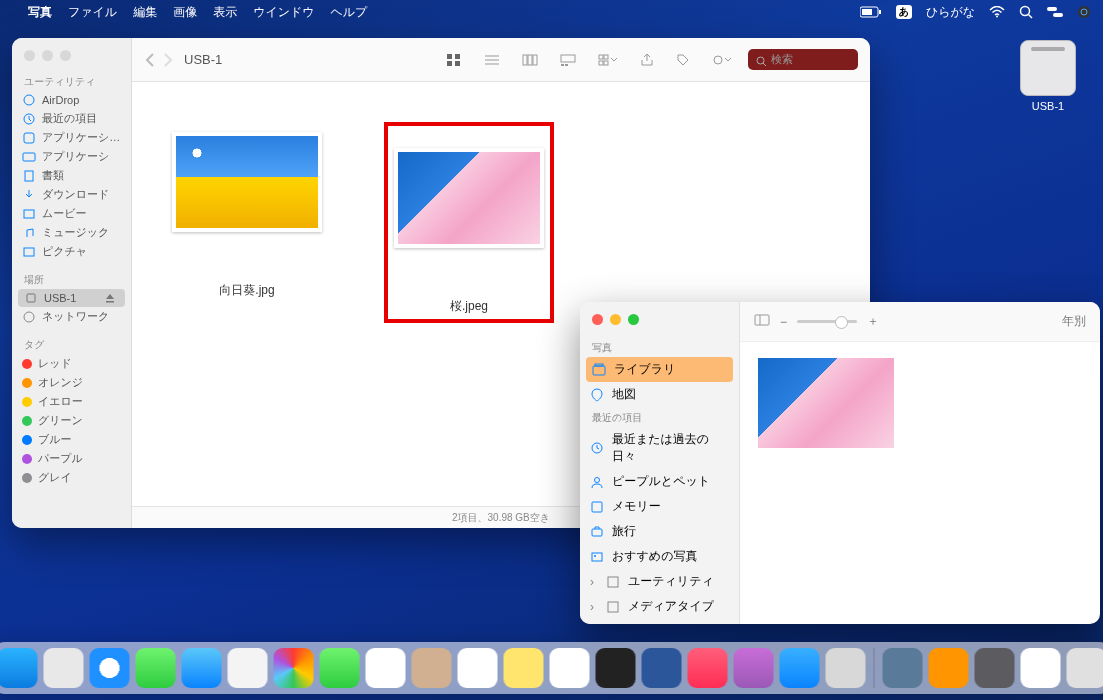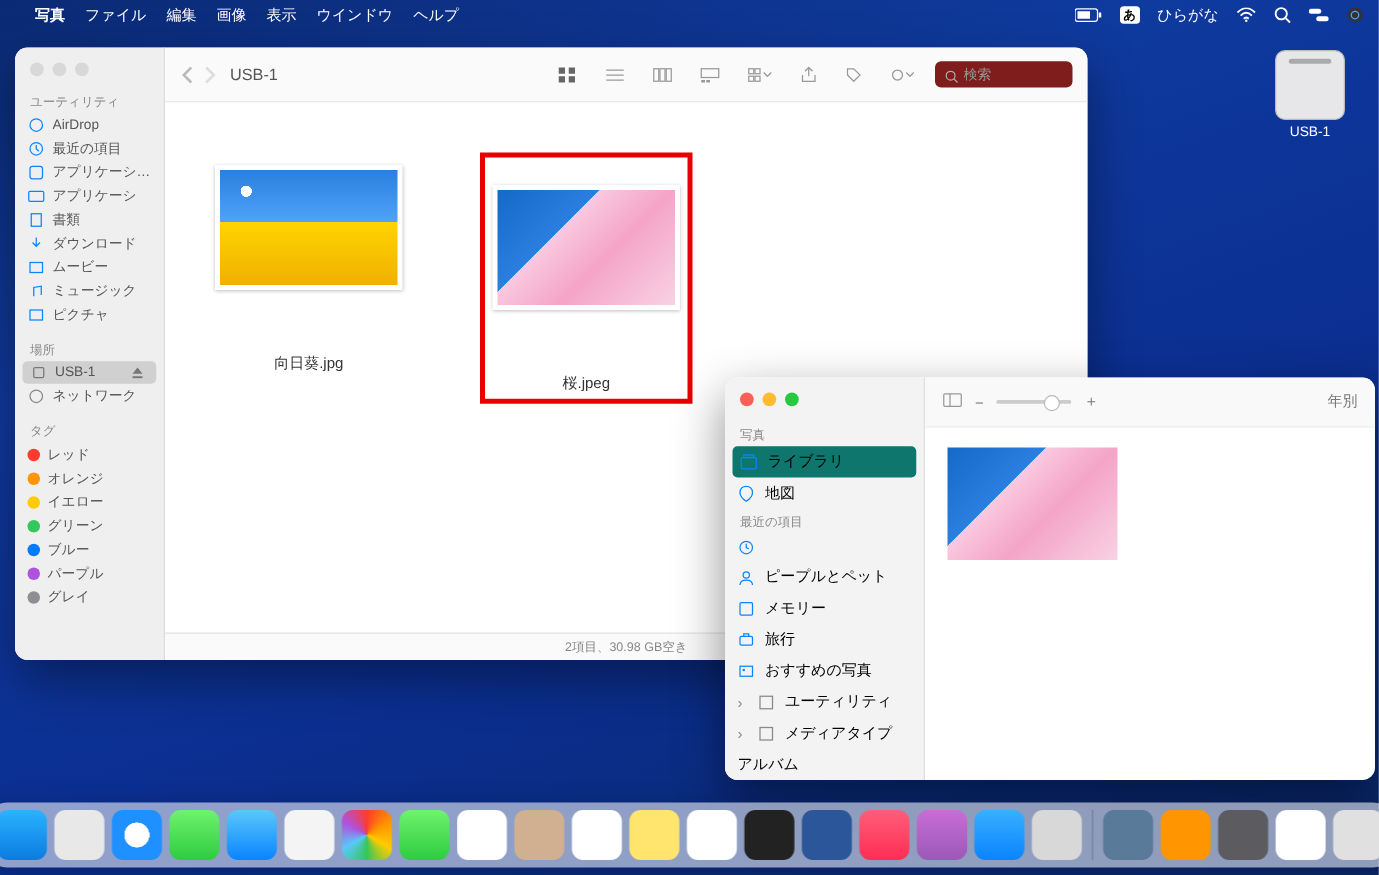--- a/index.html
+++ b/index.html
@@ -49,21 +49,21 @@
 .finder .status { grid-column: 2; background: #fafafa; border-top: 1px solid #e4e4e4; font-size: 10px; color: #888; display: flex; align-items: center; justify-content: center; }
 
 
 .photos { position: absolute; top: 302px; left: 580px; width: 520px; height: 322px; background: #fff; border-radius: 10px; box-shadow: 0 15px 40px rgba(0,0,0,.45); display: grid; grid-template-columns: 160px 1fr; grid-template-rows: 40px 1fr; overflow: hidden; }
 .photos .psidebar { grid-row: 1 / span 2; background: #f3f3f3; border-right: 1px solid #e0e0e0; font-size: 12px; overflow-y: hidden; }
 .photos .ptraffic { display: flex; gap: 7px; padding: 12px 12px; }
 .photos .ptraffic span:nth-child(1){ background:#ff5f57; } .photos .ptraffic span:nth-child(2){ background:#febc2e; } .photos .ptraffic span:nth-child(3){ background:#28c840; }
 .photos .ptraffic span { width: 11px; height: 11px; border-radius: 50%; }
 .photos .psec-head { padding: 4px 12px 2px; font-size: 10px; color: #888; }
 .photos .pitem { display: flex; align-items: center; gap: 8px; padding: 4px 10px; }
-.photos .pitem.selected { background: #0f766e; border-radius: 4px; margin: 0 6px; padding: 4px 6px; }
+.photos .pitem.selected { background: #fdba74; border-radius: 4px; margin: 0 6px; padding: 4px 6px; }
 .photos .pitem .chev { width: 8px; color: #888; }
 .photos .pitem svg.ico { width: 14px; flex: 0 0 14px; }
 .photos .ptoolbar { grid-column: 2; display: flex; align-items: center; padding: 0 14px; gap: 10px; background: #f9f9f9; border-bottom: 1px solid #eee; font-size: 12px; color: #777; }
 .photos .ptoolbar .psp { flex: 1; }
 .photos .pcontent { grid-column: 2; padding: 16px 18px; }
 .photos .pcontent h2 { font-size: 18px; font-weight: 700; margin-bottom: 14px; }
 .photos .pthumb { width: 136px; height: 90px; }
 
 
 .dock { position: absolute; bottom: 6px; left: 50%; transform: translateX(-50%); background: rgba(255,255,255,.55); backdrop-filter: blur(20px); border-radius: 18px; padding: 6px 10px; display: flex; gap: 6px; align-items: center; box-shadow: 0 4px 20px rgba(0,0,0,.25); }
@@ -365,20 +365,21 @@
           <path d="M7 1C4 1 2 3 2 6c0 4 5 7 5 7s5-3 5-7c0-3-2-5-5-5z" fill="none" stroke="#0a84ff"></path>
         </svg>
         <span>地図</span>
       </div>
     <div class="psec-head">最近の項目</div>
     <div class="pitem">
         <svg class="ico" viewBox="0 0 14 14">
           <circle cx="7" cy="7" r="5" fill="none" stroke="#0a84ff"></circle>
           <path d="M7 4v3l2 1" stroke="#0a84ff" fill="none"></path>
         </svg>
+        <span>最近または過去の日々</span>
       </div>
     <div class="pitem">
         <svg class="ico" viewBox="0 0 14 14">
           <circle cx="7" cy="5" r="2.5" fill="none" stroke="#0a84ff"></circle>
           <path d="M2 13c0-3 2-4 5-4s5 1 5 4" fill="none" stroke="#0a84ff"></path>
         </svg>
         <span>ピープルとペット</span>
       </div>
     <div class="pitem">
         <svg class="ico" viewBox="0 0 14 14">

